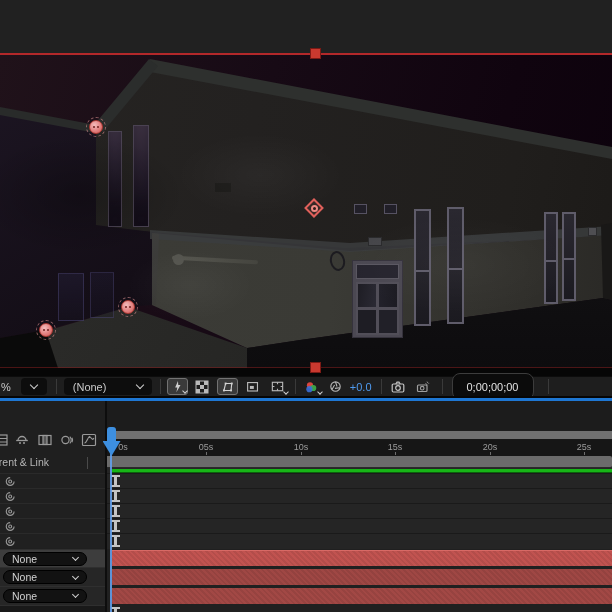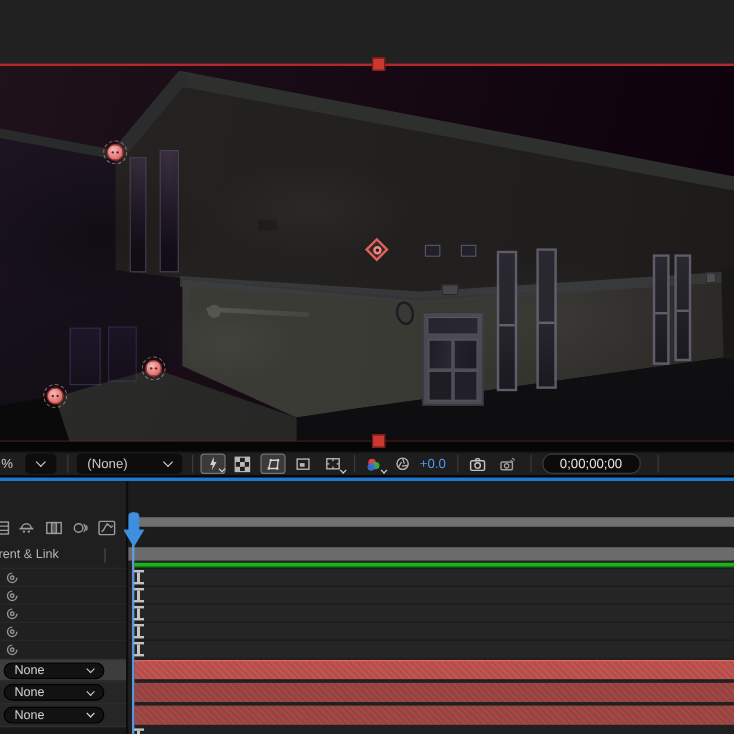--- a/index.html
+++ b/index.html
@@ -43,21 +43,21 @@
   .tb-sep{width:1px;height:15px;background:#3a3a3a;flex:0 0 auto;}
   .tb-btn{height:17px;border-radius:4px;display:flex;align-items:center;justify-content:center;flex:0 0 auto;}
   .tb-dark{background:#0d0d0d;}
   .tb-icon{width:21px;height:17px;border-radius:3px;display:flex;align-items:center;justify-content:center;
     position:relative;flex:0 0 auto;}
   .tb-icon.active{background:#3a3a3a;border:1px solid #737373;}
   .chev{width:6px;height:6px;border-left:1.6px solid #cfcfcf;border-bottom:1.6px solid #cfcfcf;
     transform:rotate(-45deg);margin-top:-3px;}
   .chev.tiny{width:4px;height:4px;border-width:1.2px;position:absolute;right:0px;bottom:1px;margin:0;}
   #exposure-value{color:#4f9bf0;margin-left:4px;}
-  #timecode-box{height:17px;min-width:82px;padding:0 9px;border-radius:8px;background:#0b0b0b;
+  #timecode-box{height:27px;min-width:82px;padding:0 9px;border-radius:8px;background:#0b0b0b;
     border:1px solid #3c3c3c;display:flex;align-items:center;justify-content:center;color:#e2e2e2;font-size:11px;}
 
   #panel-divider-black{left:0;top:396px;width:612px;height:2px;background:#060606;}
   #panel-divider-blue{left:0;top:398px;width:612px;height:3px;background:#1e77d3;}
 
   
   #timeline{left:0;top:401px;width:612px;height:211px;background:#1d1d1d;}
   #tl-leftcol{position:absolute;left:0;top:0;width:105px;height:211px;background:#1f1f1f;overflow:hidden;}
   #tl-divider{position:absolute;left:105px;top:0;width:2px;height:211px;background:#0d0d0d;}
   #tl-right{position:absolute;left:107px;top:0;width:505px;height:211px;background:#1c1c1c;overflow:hidden;}
@@ -341,20 +341,33 @@
       </div>
       <div class="lrow" style="top:203.5px;height:7.5px;background:#191919;"></div>
     </div>
 
     <div id="tl-divider"></div>
 
     <div id="tl-right">
 
       <div class="abs" style="left:5px;top:30px;width:500px;height:8px;background:#707070;border-radius:4px 0 0 4px;"></div>
 
+      <div class="abs" style="left:0;top:38px;width:505px;height:17px;background:#161616;">
+        <span class="ruler-label" style="left:16px;">0s</span>
+        <span class="ruler-label" style="left:99px;">05s</span>
+        <span class="ruler-label" style="left:194px;">10s</span>
+        <span class="ruler-label" style="left:288px;">15s</span>
+        <span class="ruler-label" style="left:383px;">20s</span>
+        <span class="ruler-label" style="left:477px;">25s</span>
+        <div class="tick" style="left:99px;"></div>
+          <div class="tick" style="left:194px;"></div>
+        <div class="tick" style="left:288px;"></div>
+          <div class="tick" style="left:383px;"></div>
+        <div class="tick" style="left:477px;"></div>
+      </div>
 
       <div class="abs" style="left:-2px;top:55px;width:507px;height:12px;background:#6b6b6b;border-bottom:1px solid #2a2a2a;border-radius:2px;"></div>
 
       <div class="abs" style="left:0;top:67px;width:505px;height:80.5px;background:#252525;"></div>
 
       <div class="abs" style="left:5px;top:67.5px;width:500px;height:4.5px;background:#17b517;border-bottom:1px solid #0c600c;"></div>
 
       <div class="rowsep" style="top:72px;"></div>
         <div class="rowsep" style="top:87.1px;"></div>
       <div class="rowsep" style="top:102.2px;"></div>

